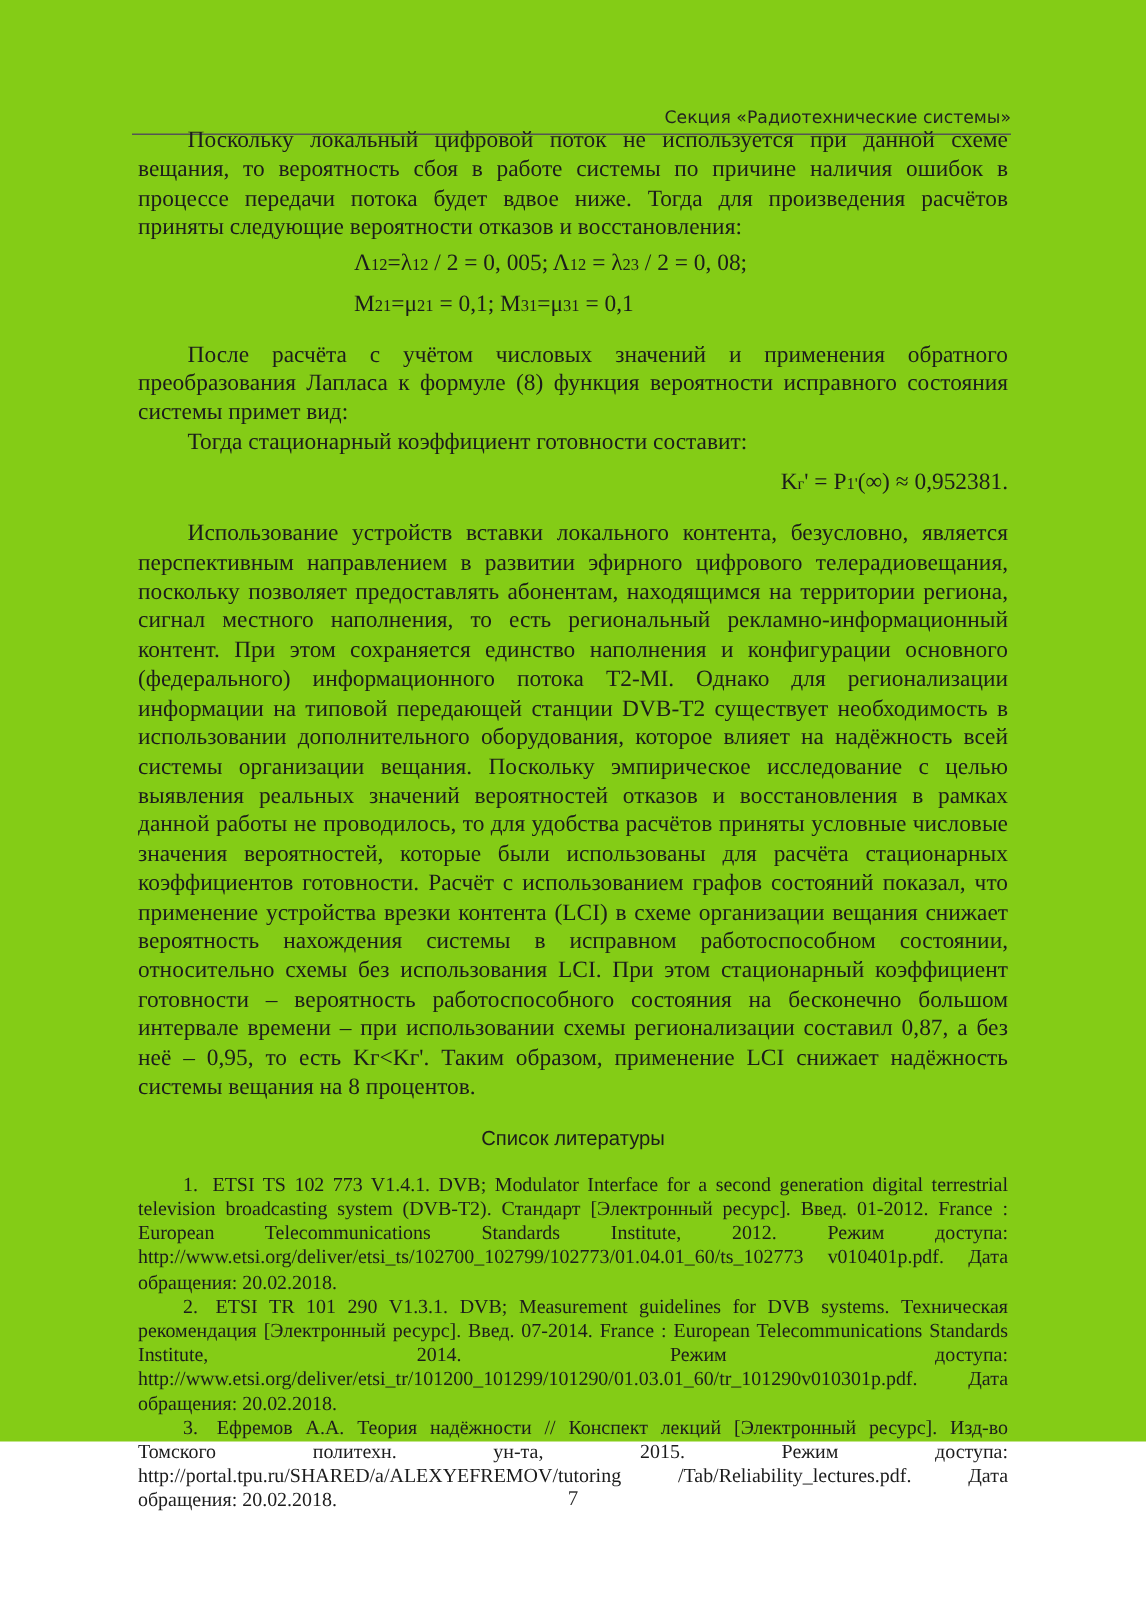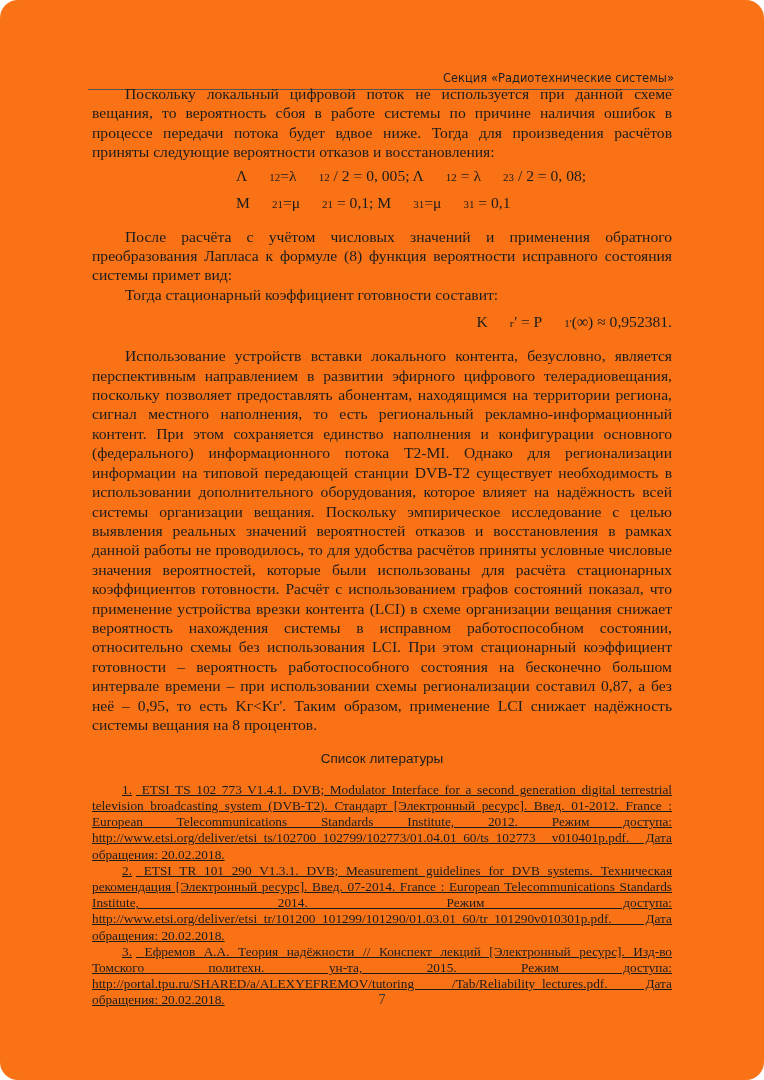--- a/index.html
+++ b/index.html
@@ -1,45 +1,45 @@
 <!DOCTYPE html>
 <html><head>
 <meta charset="utf-8">
 <style>
   html, body { margin: 0; padding: 0; background: #ffffff; }
   body { width: 764px; height: 1080px; position: relative; overflow: hidden; color: #1a1a1a; }
-  .page { position: absolute; left: 0; top: 0; width: 764px; height: 1080px; background: #f97316; border-radius: 18px; }
+  .page { position: absolute; left: 0; top: 0; width: 764px; height: 961px; background: #84cc16; }
   .running-head {
     position: absolute; left: 88px; top: 70px; width: 586px; height: 19px;
     border-bottom: 1px solid #555;
     text-align: right;
     font-family: "DejaVu Sans", sans-serif; font-size: 11.5px; color: #222;
     line-height: 17px;
   }
   .body {
     position: absolute; left: 92px; top: 84px; width: 580px;
     font-family: "Liberation Serif", serif; font-size: 15.6px; line-height: 19.4px;
     text-align: justify; color: #1c1c1c;
   }
   .body p { margin: 0; text-indent: 33px; }
   .formula {
     text-align: left; font-family: "Liberation Serif", serif; font-size: 15.6px;
     line-height: 21px; margin: 4px 0 4px 0;
   }
-  .formula .sub { font-size: 11px; margin-left: 22px; }
+  .formula .sub { font-size: 11px; }
   .formula sup { font-size: 10.5px; font-style: italic; position: relative; top: -2px; }
   .f1 { padding-left: 144px; margin-top: 3px; }
   .f2 { padding-left: 144px; margin-bottom: 12px; }
   .f3 { text-align: left; padding-left: 165px; margin: 9px 0 13px 0; }
   .f4 { text-align: right; padding-left: 181px; margin: 7px 0 12px 0; }
   .refs-title {
     text-align: center; font-family: Liberation Sans, sans-serif; font-size: 13.5px;
     margin: 15px 0 13px 0; text-indent: 0;
   }
-  .refs { font-family: "Liberation Serif", serif; font-size: 13.3px; line-height: 16.2px; text-align: justify; text-decoration: underline; }
+  .refs { font-family: "Liberation Serif", serif; font-size: 13.3px; line-height: 16.2px; text-align: justify; }
   .refs p { margin: 0; text-indent: 30px; }
   .refs .ref-num { margin-right: 4px; }
   .page-num {
     position: absolute; left: 0; width: 764px; top: 992px; text-align: center;
     font-family: "Liberation Serif", serif; font-size: 14px; color: #333;
   }
   .ital { font-style: italic; }
 </style>
 </head>
 <body>

